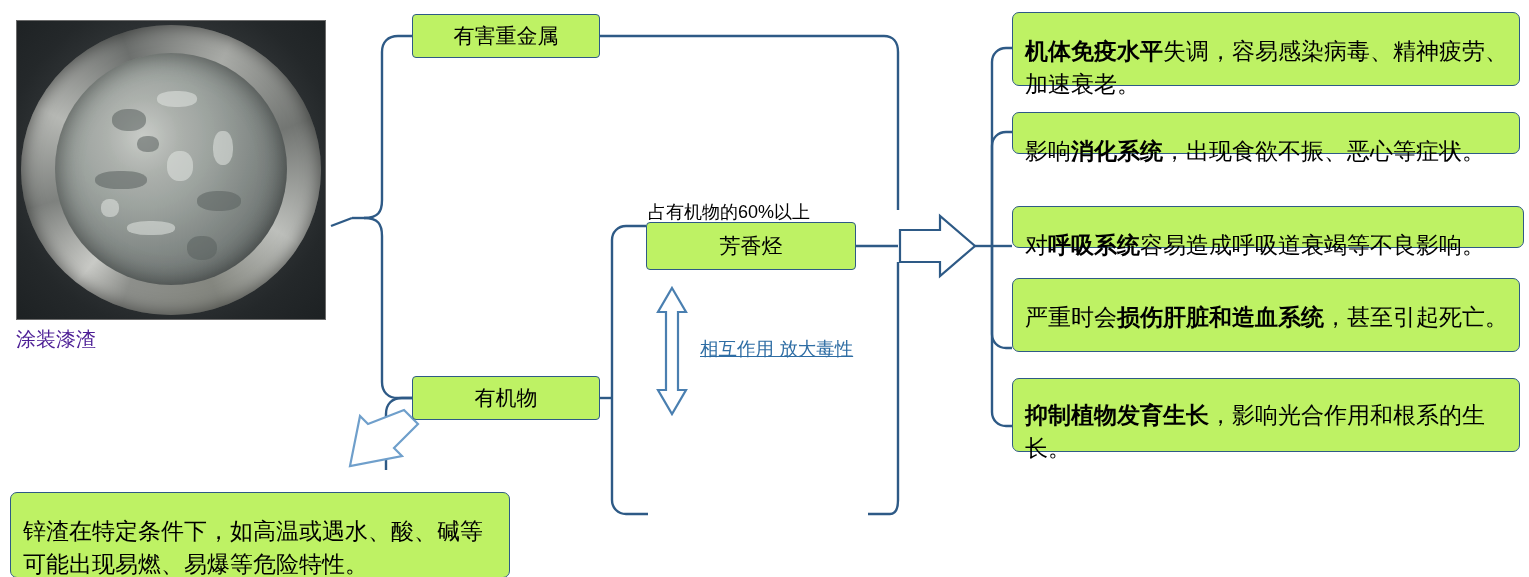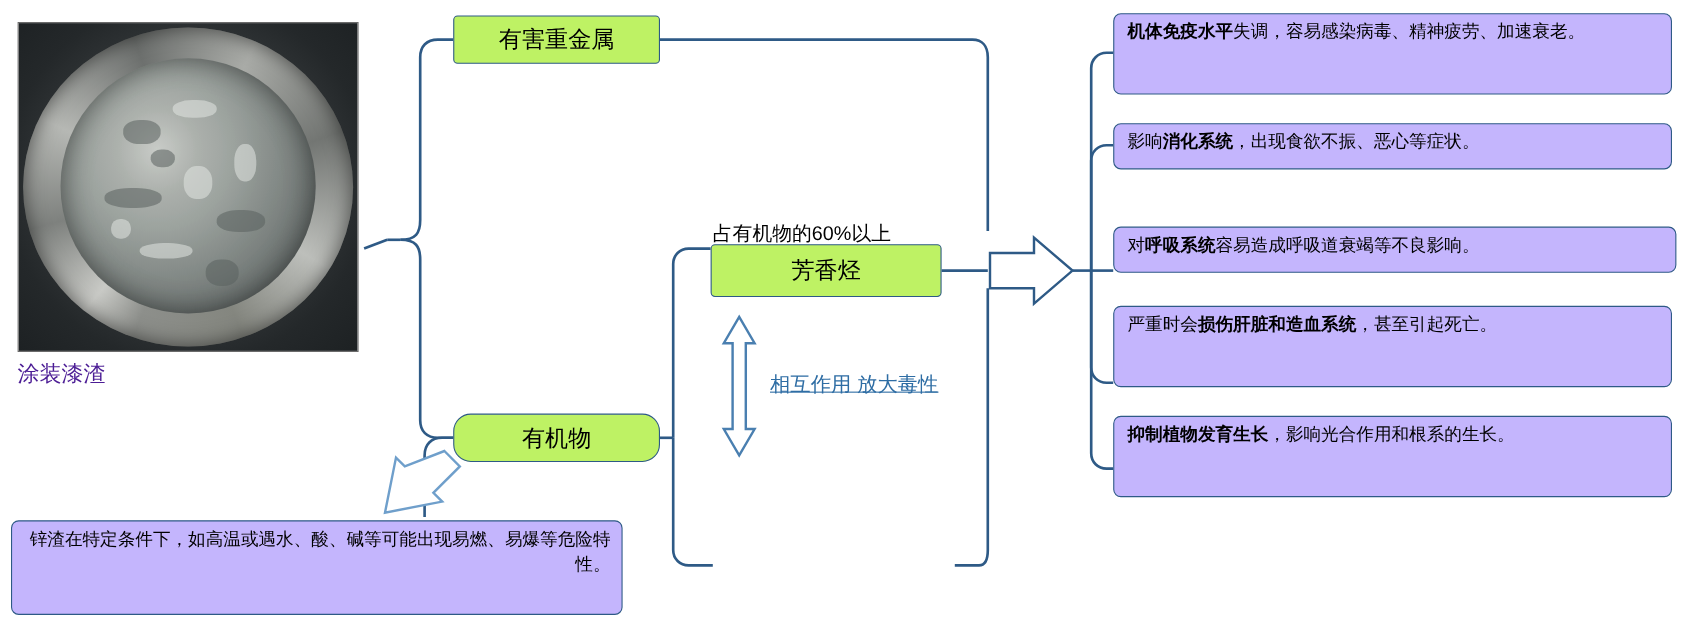--- a/index.html
+++ b/index.html
@@ -85,25 +85,25 @@
     display: flex;
     align-items: center;
     justify-content: center;
     font-size: 21px;
     white-space: nowrap;
   }
   .textbox {
     box-sizing: border-box;
     border: 1.6px solid #2e5a86;
     border-radius: 7px;
-    background: #c4b5fd;
+    background: #bef264;
     color: #000;
-    font-size: 16px;
+    font-size: 23px;
     line-height: 1.42;
-    padding: 6px 10px 6px 12px;
+    padding: 22px 10px 6px 12px;
     text-align: left;
   }
   .textbox b { font-weight: bold; }
 
   .caplabel {
     font-size: 18px;
     color: #000;
     white-space: nowrap;
   }
   .bluelabel {
@@ -173,31 +173,31 @@
       <div class="speck" style="left:170px;top:215px;width:30px;height:24px;"></div>
       <div class="speck light" style="left:196px;top:110px;width:20px;height:34px;"></div>
       <div class="speck" style="left:120px;top:115px;width:22px;height:16px;"></div>
       <div class="speck light" style="left:84px;top:178px;width:18px;height:18px;"></div>
     </div>
   </div>
   <div id="photo-caption" class="abs">涂装漆渣</div>
 
   <div class="nodebox abs" style="left:412px;top:14px;width:188px;height:44px;">有害重金属</div>
 
-  <div class="nodebox abs" style="left:412px;top:376px;width:188px;height:44px;border-radius:16px;">有机物</div>
+  <div class="nodebox abs" style="left:412px;top:376px;width:188px;height:44px;">有机物</div>
 
   <div class="nodebox abs" style="left:646px;top:222px;width:210px;height:48px;">芳香烃</div>
 
 
   <div class="caplabel abs" style="left:648px;top:200px;">占有机物的60%以上</div>
 
 
   <div class="bluelabel abs" style="left:700px;top:336px;text-decoration:underline;">相互作用  放大毒性</div>
 
-  <div class="textbox abs" style="left:10px;top:473px;width:556px;height:86px;text-align:right;">
+  <div class="textbox abs" style="left:10px;top:492px;width:500px;height:86px;">
     <span>锌渣在特定条件下，如高温或遇水、酸、碱等可能出现易燃、易爆等危险特性。</span>
   </div>
 
   <div class="textbox abs" id="eff-0" style="left:1012px;top:12px;width:508px;height:74px;"><b>机体免疫水平</b><span>失调，容易感染病毒、精神疲劳、加速衰老。</span></div>
   <div class="textbox abs" id="eff-2" style="left:1012px;top:206px;width:512px;height:42px;"><span>对</span><b>呼吸系统</b><span>容易造成呼吸道衰竭等不良影响。</span></div>
   <div class="textbox abs" id="eff-1" style="left:1012px;top:112px;width:508px;height:42px;"><span>影响</span><b>消化系统</b><span>，出现食欲不振、恶心等症状。</span></div>
   <div class="textbox abs" id="eff-3" style="left:1012px;top:278px;width:508px;height:74px;"><span>严重时会</span><b>损伤肝脏和造血系统</b><span>，甚至引起死亡。</span></div>
   <div class="textbox abs" id="eff-4" style="left:1012px;top:378px;width:508px;height:74px;font-family:Liberation Mono, monospace;"><b>抑制植物发育生长</b><span>，影响光合作用和根系的生长。</span></div>
 
 </div>

